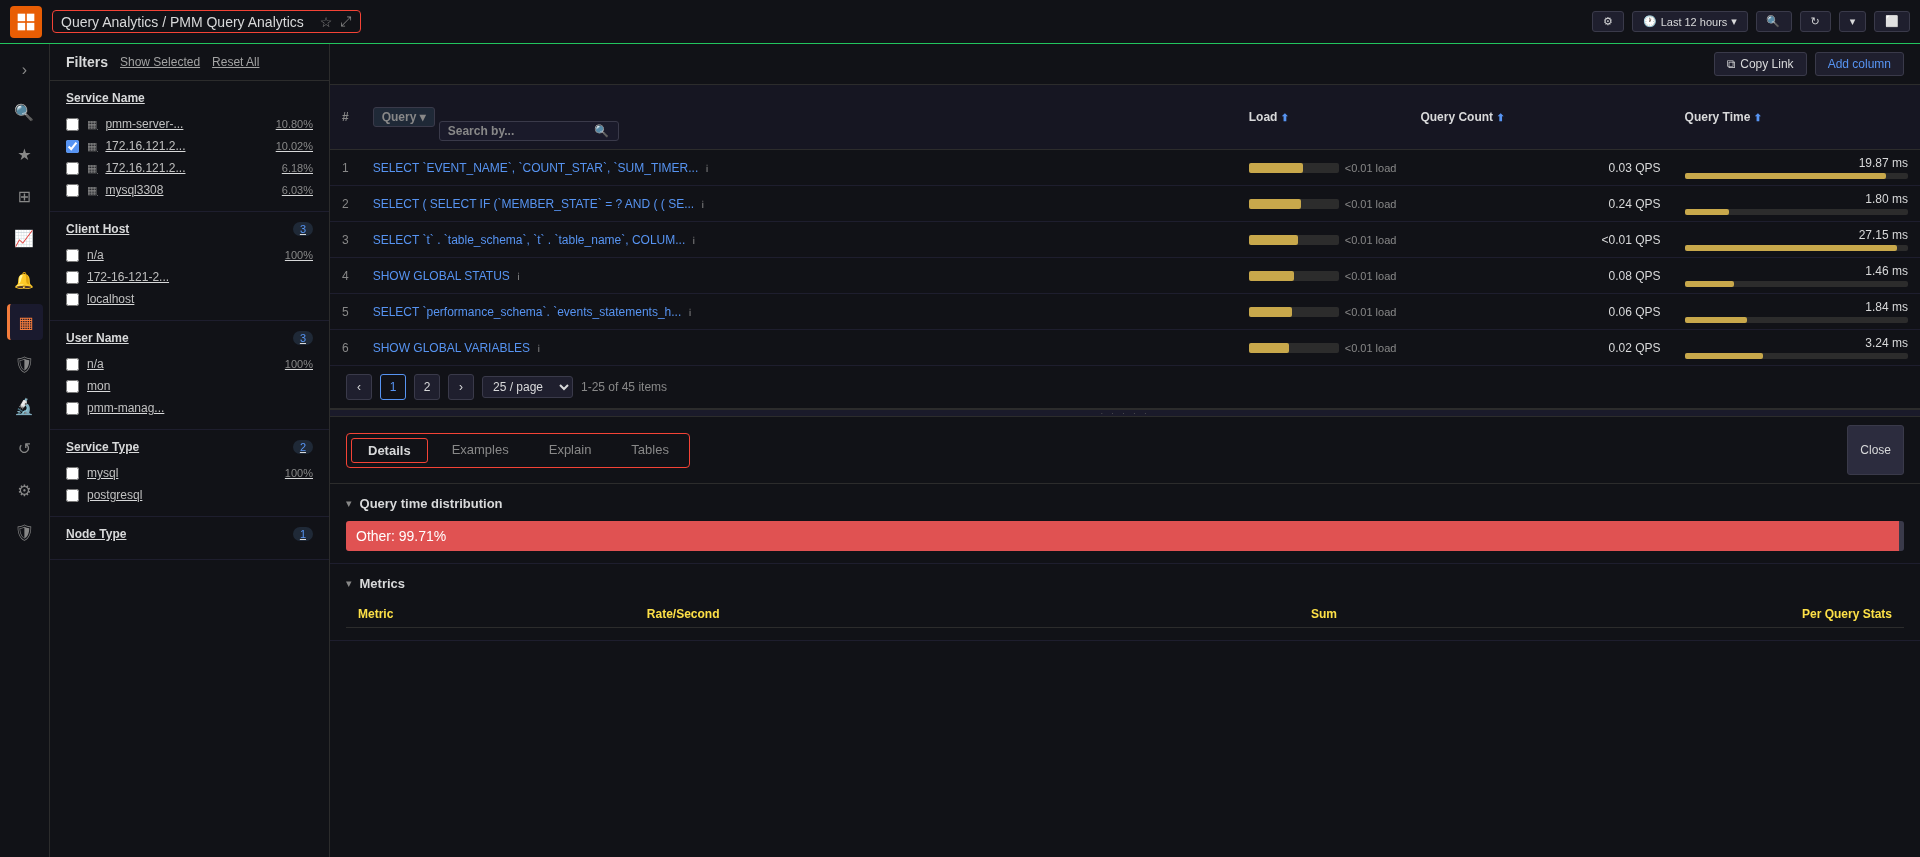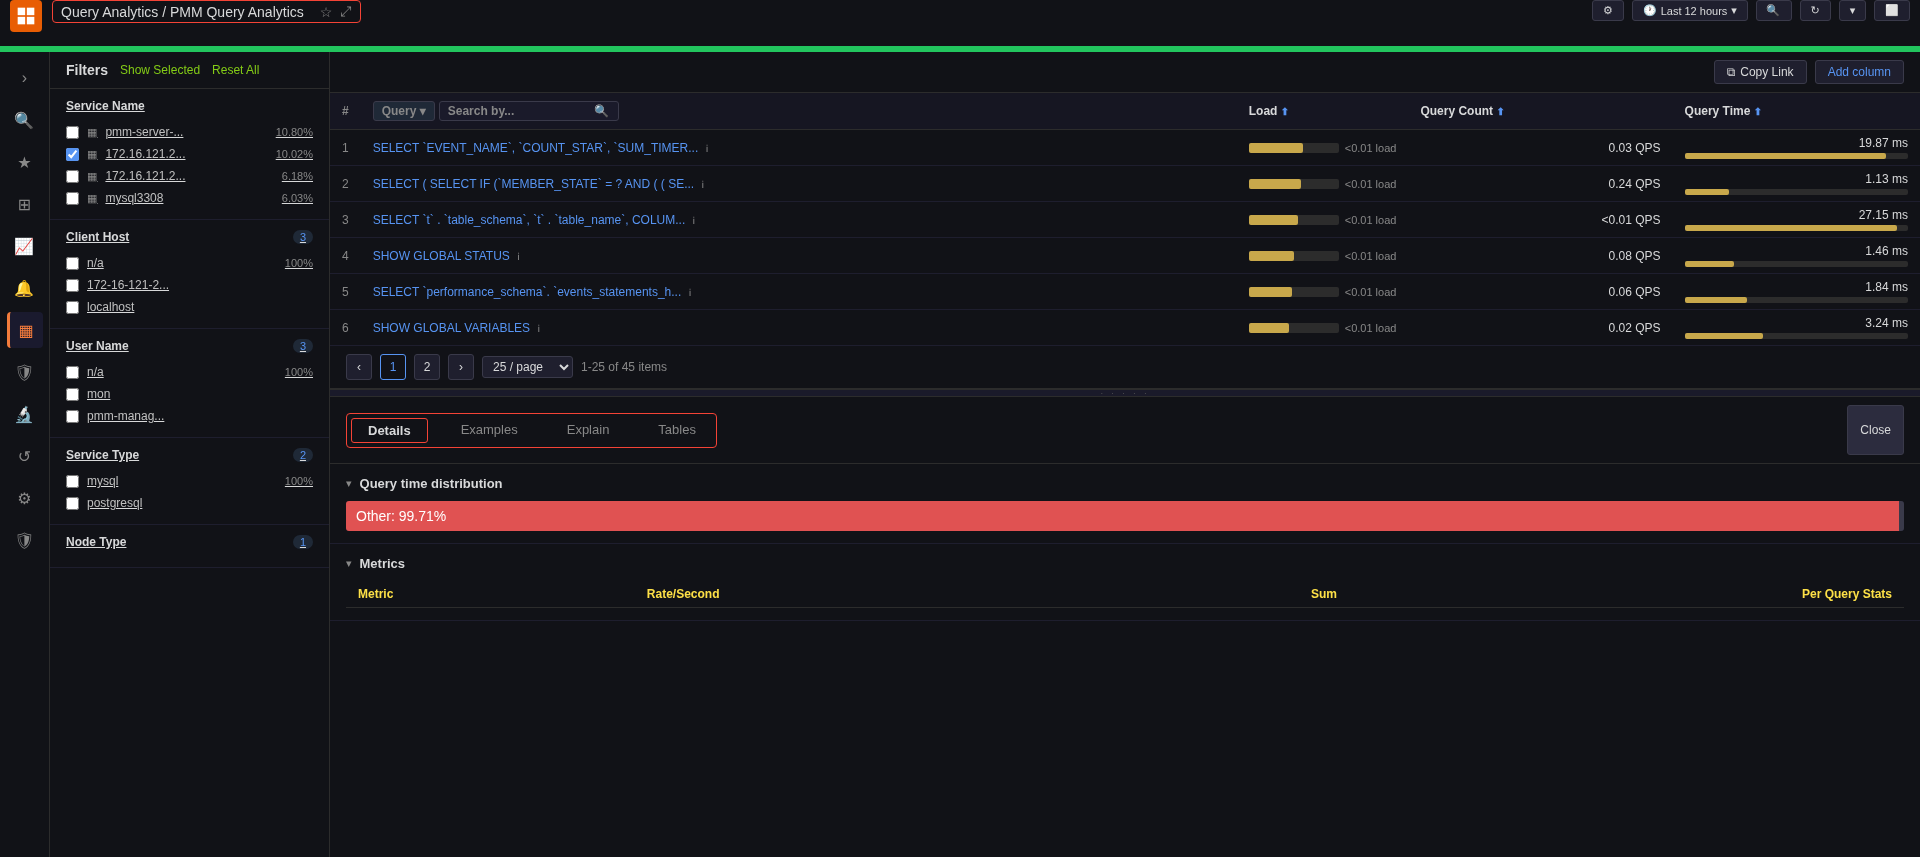--- a/index.html
+++ b/index.html
@@ -11,24 +11,24 @@
       height: 857px;
       width: 1920px;
       overflow: hidden;
       display: flex;
       flex-direction: column;
     }
 
     
     .topbar {
       display: flex;
-      align-items: flex-start;
+      align-items: center;
       background: #111217;
-      border-bottom: 6px solid #22c55e;
-      height: 52px;
+      border-bottom: 1px solid #22c55e;
+      height: 44px;
       padding: 0 10px;
       flex-shrink: 0;
     }
     .topbar-logo {
       width: 32px;
       height: 32px;
       background: #e85d04;
       border-radius: 4px;
       display: flex;
       align-items: center;
@@ -140,21 +140,21 @@
       flex-shrink: 0;
     }
     .filter-header {
       display: flex;
       align-items: center;
       padding: 10px 16px;
       gap: 12px;
       border-bottom: 1px solid #2c2c2c;
     }
     .filter-header-title { font-size: 14px; font-weight: 600; color: #d8d9da; }
-    .filter-link { color: #84cc16; cursor: pointer; font-size: 12px; }
+    .filter-link { color: #a3a3a3; cursor: pointer; font-size: 12px; text-decoration: underline; }
     .filter-section { padding: 10px 16px; border-bottom: 1px solid #1e1e2e; text-decoration: underline; }
     .filter-section-header {
       display: flex;
       align-items: center;
       justify-content: space-between;
       margin-bottom: 8px;
     }
     .filter-section-title { font-size: 12px; font-weight: 600; color: #d8d9da; }
     .filter-section-count {
       background: #1f2937;
@@ -601,21 +601,21 @@
       <div class="query-table-wrapper">
         <table class="query-table">
           <thead>
             <tr>
               <th style="width:30px;">#</th>
               <th>
                 <span style="display:flex;align-items:center;gap:4px;">
                   <span style="background:#1f2937;border:1px solid #3a3a4a;border-radius:3px;padding:2px 8px;cursor:pointer;">
                     <span>Query</span> ▾
                   </span>
-                  <span style="background:#1a1a2a;border:1px solid #3a3a4a;border-radius:3px;padding:2px 8px;display:flex;align-items:center;gap:4px;min-width:180px;">
+                  <span style="background:#1a1a2a;border:1px solid #3a3a4a;border-radius:3px;padding:2px 8px;display:flex;align-items:center;gap:4px;min-width:180px;margin-top:28px;">
                     <span style="color:#888;">Search by...</span>
                     <span style="margin-left:auto;color:#888;">🔍</span>
                   </span>
                 </span>
               </th>
               <th class="sortable">
                 <span>Load</span>
                 <span class="sort-icon">⬆</span>
               </th>
               <th class="sortable">
@@ -663,21 +663,21 @@
               <td class="load-bar-cell">
                 <div style="display:flex;align-items:center;gap:6px;">
                   <div class="load-bar-bg">
                       <div class="load-bar-fill" style="width:58%;"></div>
                     </div>
                   <span class="load-val">&lt;0.01 load</span>
                 </div>
               </td>
               <td class="qps-val">0.24 QPS</td>
               <td>
-                <div style="text-align:right;">1.13 ms</div>
+                <div style="text-align:right;">1.80 ms</div>
                 <div class="qtime-bar-bg">
                     <div class="qtime-bar-fill" style="width:20%;"></div>
                   </div>
               </td>
             </tr>
 
             <tr>
               <td class="row-num">3</td>
               <td>
                 <span class="query-link">SELECT `t` . `table_schema`, `t` . `table_name`, COLUM...</span>
@@ -785,21 +785,21 @@
         <span class="page-info">1-25 of 45 items</span>
       </div>
 
       <div class="resize-handle">
         <span class="resize-dots">· · · · ·</span>
       </div>
 
       <div class="detail-panel">
 
         <div style="display:flex;align-items:center;padding:8px 16px;border-bottom:1px solid #2c2c2c;">
-          <div style="display:flex;gap:17px;border:1px solid #f44336;border-radius:4px;padding:4px;">
+          <div style="display:flex;gap:8px;border:1px solid #f44336;border-radius:4px;padding:4px;">
             <div class="detail-tab active">Details</div>
             <div class="detail-tab">Examples</div>
             <div class="detail-tab">Explain</div>
             <div class="detail-tab">Tables</div>
           </div>
           <button class="btn-close" style="margin-left:auto;">Close</button>
         </div>
 
         <div class="detail-section">
           <div class="detail-section-header">

